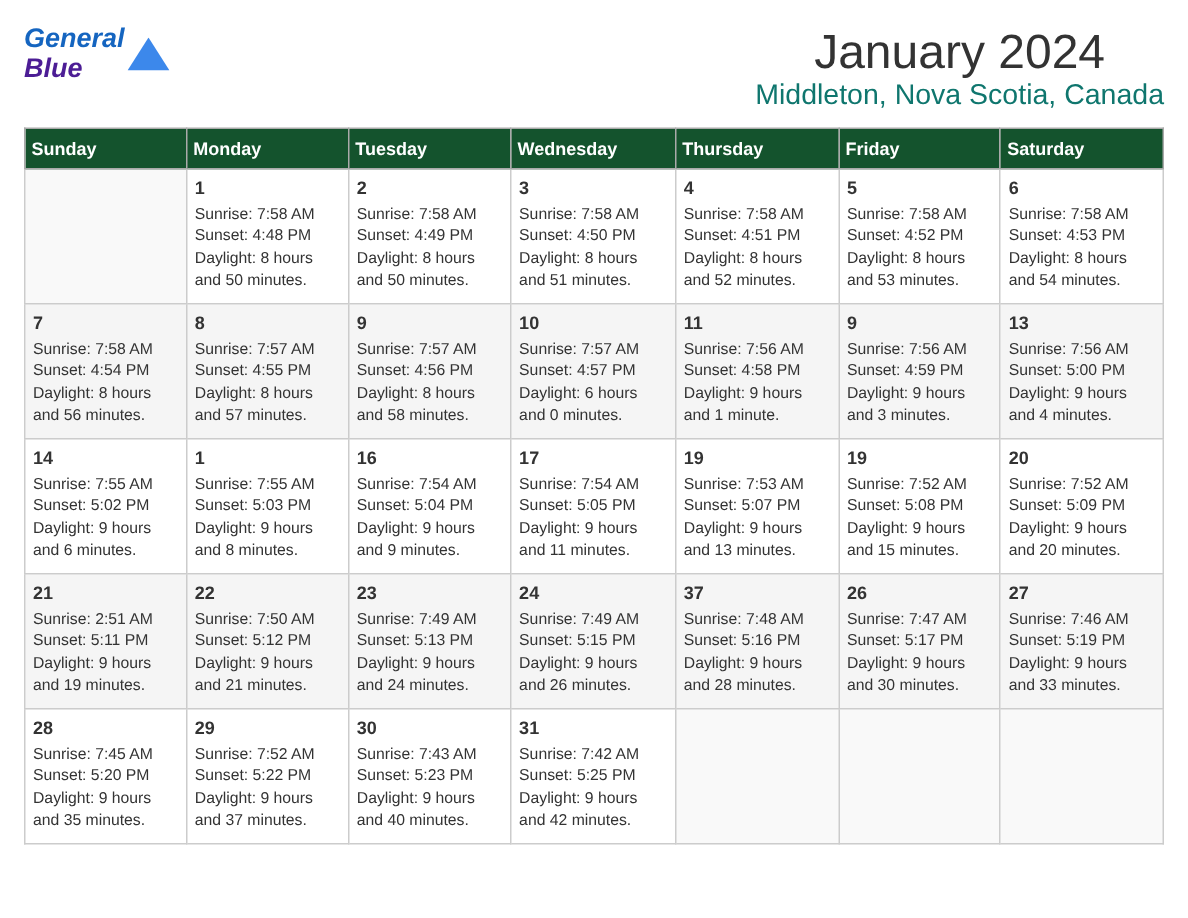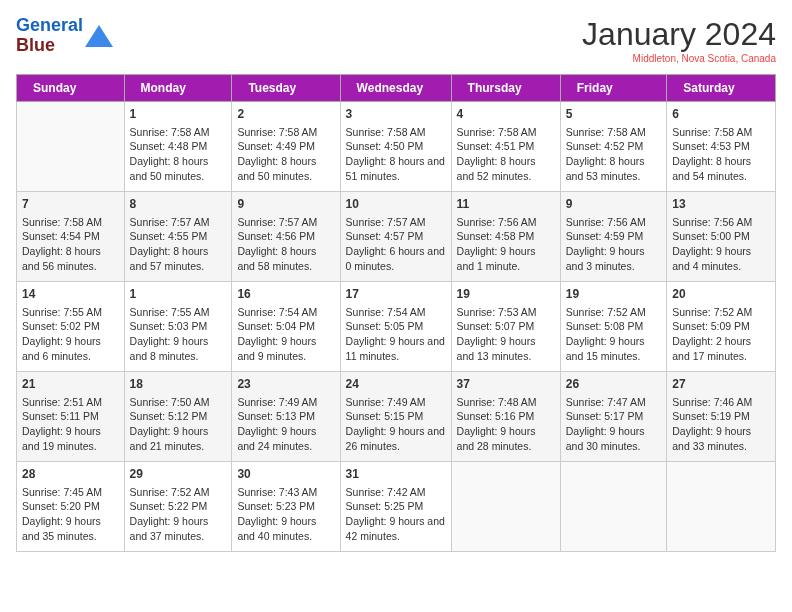--- a/index.html
+++ b/index.html
@@ -12,56 +12,57 @@
     }
     .header {
       display: flex;
       justify-content: space-between;
       align-items: flex-start;
       margin-bottom: 10px;
     }
     .logo {
       display: flex;
       align-items: center;
+      font-style: italic;
     }
     .logo-text {
       font-size: 18px;
       font-weight: bold;
       color: #333;
       line-height: 1.1;
     }
     .logo-text span {
       color: #1565c0;
     }
     .logo-icon {
       width: 28px;
       height: 22px;
       margin-left: 2px;
     }
     .title-block {
-      text-align: right;
+      text-align: center;
     }
     .main-title {
       font-size: 32px;
       font-weight: normal;
       color: #333;
     }
     .subtitle {
-      font-size: 10px;
-      color: #ef4444;
+      font-size: 19px;
+      color: #0f766e;
     }
     table {
       width: 100%;
       border-collapse: collapse;
       font-size: 11px;
     }
     thead tr th {
-      background: #a21caf;
+      background: #14532d;
       color: #fff;
-      padding: 6px 16px;
+      padding: 6px 4px;
       text-align: left;
       font-size: 12px;
       font-weight: bold;
       border: 1px solid #aaa;
     }
     tbody tr td {
       border: 1px solid #ccc;
       vertical-align: top;
       padding: 4px 5px;
       height: 90px;
@@ -87,21 +88,21 @@
     }
   </style>
 </head>
 <body>
 
 <div class="header">
   <div class="logo">
     <div>
       <div class="logo-text">
         <span>General</span><br>
-        <span style="color:#7f1d1d;">Blue</span>
+        <span style="color:#4c1d95;">Blue</span>
       </div>
     </div>
     <svg class="logo-icon" viewBox="0 0 28 22" xmlns="http://www.w3.org/2000/svg">
       <polygon points="0,22 14,0 28,22" fill="#1a73e8" opacity="0.85"></polygon>
     </svg>
   </div>
   <div class="title-block">
     <div class="main-title">January 2024</div>
     <div class="subtitle">Middleton, Nova Scotia, Canada</div>
   </div>
@@ -138,25 +139,25 @@
         <td><span class="day-num">9</span><span>Sunrise: 7:56 AM</span><br><span>Sunset: 4:59 PM</span><br><span>Daylight: 9 hours and 3 minutes.</span></td>
         <td><span class="day-num">13</span><span>Sunrise: 7:56 AM</span><br><span>Sunset: 5:00 PM</span><br><span>Daylight: 9 hours and 4 minutes.</span></td>
       </tr>
       <tr>
         <td><span class="day-num">14</span><span>Sunrise: 7:55 AM</span><br><span>Sunset: 5:02 PM</span><br><span>Daylight: 9 hours and 6 minutes.</span></td>
         <td><span class="day-num">1</span><span>Sunrise: 7:55 AM</span><br><span>Sunset: 5:03 PM</span><br><span>Daylight: 9 hours and 8 minutes.</span></td>
         <td><span class="day-num">16</span><span>Sunrise: 7:54 AM</span><br><span>Sunset: 5:04 PM</span><br><span>Daylight: 9 hours and 9 minutes.</span></td>
         <td><span class="day-num">17</span><span>Sunrise: 7:54 AM</span><br><span>Sunset: 5:05 PM</span><br><span>Daylight: 9 hours and 11 minutes.</span></td>
         <td><span class="day-num">19</span><span>Sunrise: 7:53 AM</span><br><span>Sunset: 5:07 PM</span><br><span>Daylight: 9 hours and 13 minutes.</span></td>
         <td><span class="day-num">19</span><span>Sunrise: 7:52 AM</span><br><span>Sunset: 5:08 PM</span><br><span>Daylight: 9 hours and 15 minutes.</span></td>
-        <td><span class="day-num">20</span><span>Sunrise: 7:52 AM</span><br><span>Sunset: 5:09 PM</span><br><span>Daylight: 2 hours and 17 minutes.</span></td>
+        <td><span class="day-num">20</span><span>Sunrise: 7:52 AM</span><br><span>Sunset: 5:09 PM</span><br><span>Daylight: 9 hours and 20 minutes.</span></td>
       </tr>
       <tr>
         <td><span class="day-num">21</span><span>Sunrise: 2:51 AM</span><br><span>Sunset: 5:11 PM</span><br><span>Daylight: 9 hours and 19 minutes.</span></td>
-        <td><span class="day-num">18</span><span>Sunrise: 7:50 AM</span><br><span>Sunset: 5:12 PM</span><br><span>Daylight: 9 hours and 21 minutes.</span></td>
+        <td><span class="day-num">22</span><span>Sunrise: 7:50 AM</span><br><span>Sunset: 5:12 PM</span><br><span>Daylight: 9 hours and 21 minutes.</span></td>
         <td><span class="day-num">23</span><span>Sunrise: 7:49 AM</span><br><span>Sunset: 5:13 PM</span><br><span>Daylight: 9 hours and 24 minutes.</span></td>
         <td><span class="day-num">24</span><span>Sunrise: 7:49 AM</span><br><span>Sunset: 5:15 PM</span><br><span>Daylight: 9 hours and 26 minutes.</span></td>
         <td><span class="day-num">37</span><span>Sunrise: 7:48 AM</span><br><span>Sunset: 5:16 PM</span><br><span>Daylight: 9 hours and 28 minutes.</span></td>
         <td><span class="day-num">26</span><span>Sunrise: 7:47 AM</span><br><span>Sunset: 5:17 PM</span><br><span>Daylight: 9 hours and 30 minutes.</span></td>
         <td><span class="day-num">27</span><span>Sunrise: 7:46 AM</span><br><span>Sunset: 5:19 PM</span><br><span>Daylight: 9 hours and 33 minutes.</span></td>
       </tr>
       <tr>
         <td><span class="day-num">28</span><span>Sunrise: 7:45 AM</span><br><span>Sunset: 5:20 PM</span><br><span>Daylight: 9 hours and 35 minutes.</span></td>
         <td><span class="day-num">29</span><span>Sunrise: 7:52 AM</span><br><span>Sunset: 5:22 PM</span><br><span>Daylight: 9 hours and 37 minutes.</span></td>
         <td><span class="day-num">30</span><span>Sunrise: 7:43 AM</span><br><span>Sunset: 5:23 PM</span><br><span>Daylight: 9 hours and 40 minutes.</span></td>

